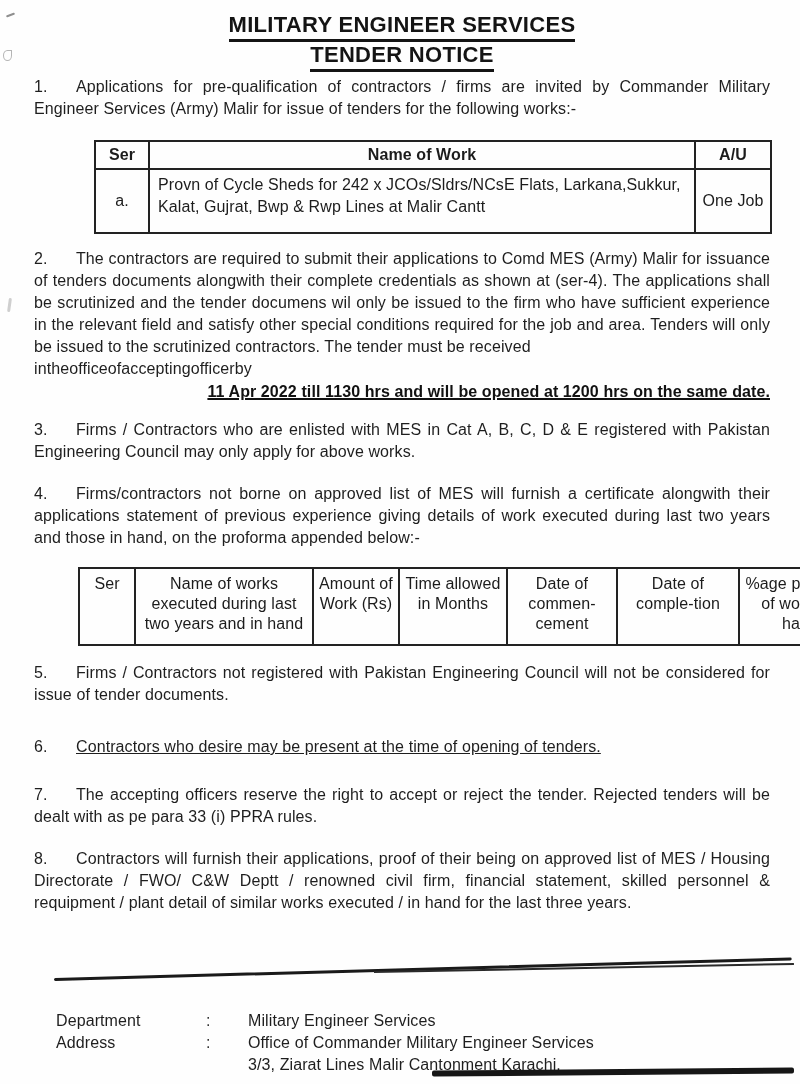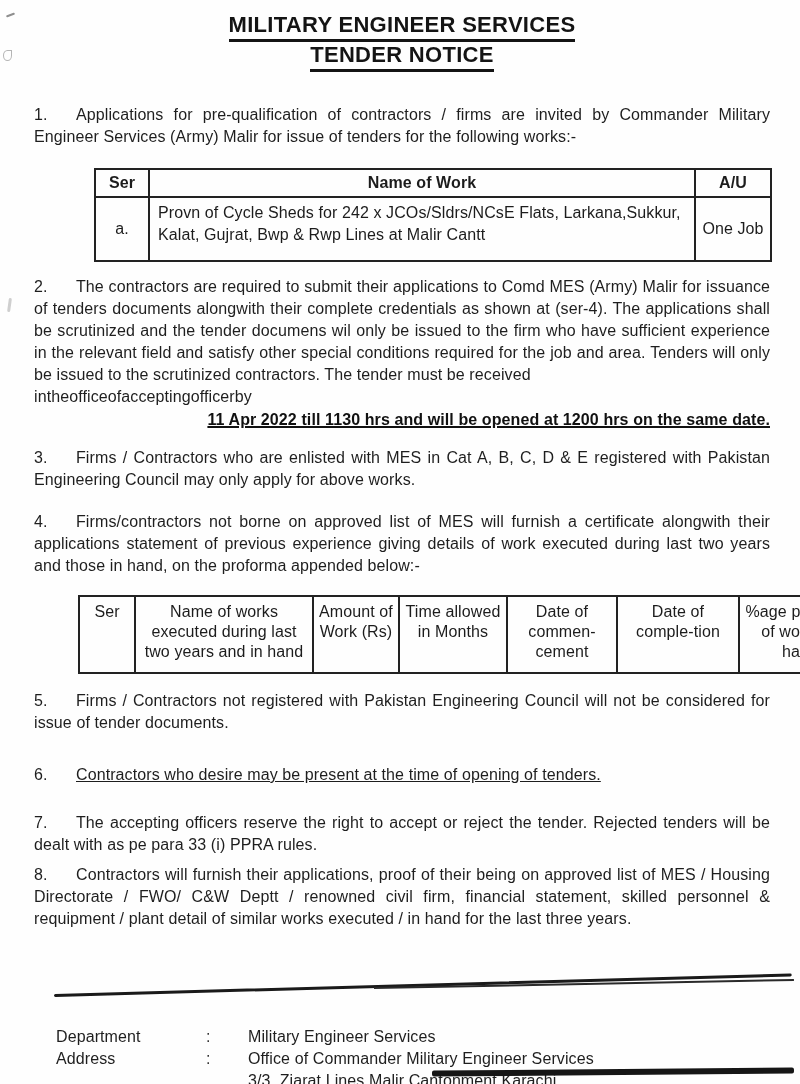--- a/index.html
+++ b/index.html
@@ -82,21 +82,21 @@
 
   <div class="artifact a1"></div>
   <div class="artifact a2"></div>
   <div class="artifact a3"></div>
 
   <div class="title-block">
     <span class="title-line">MILITARY ENGINEER SERVICES</span><br>
     <span class="title-line">TENDER NOTICE</span>
   </div>
 
-  <div class="para" style="margin-top:32px;">
+  <div class="para" style="margin-top:4px;">
     <span class="num">1.</span><span>Applications for pre-qualification of contractors / firms are invited by Commander Military Engineer Services (Army) Malir for issue of tenders for the following works:-</span>
   </div>
 
   <table class="t1">
     <tbody>
         <tr>
       <th class="c-ser">Ser</th>
       <th>Name of Work</th>
       <th class="c-au">A/U</th>
     </tr>
@@ -149,21 +149,21 @@
   </div>
 
   <div class="para" style="margin-top:30px;text-decoration:underline;">
     <span class="num">6.</span><span>Contractors who desire may be present at the time of opening of tenders.</span>
   </div>
 
   <div class="para" style="margin-top:26px;">
     <span class="num">7.</span><span>The accepting officers reserve the right to accept or reject the tender. Rejected tenders will be dealt with as pe para 33 (i) PPRA rules.</span>
   </div>
 
-  <div class="para" style="margin-top:8px;">
+  <div class="para" style="margin-top:20px;">
     <span class="num">8.</span><span>Contractors will furnish their applications, proof of their being on approved list of MES / Housing Directorate / FWO/ C&amp;W Deptt / renowned civil firm, financial statement, skilled personnel &amp; requipment / plant detail of similar works executed / in hand for the last three years.</span>
   </div>
 
   <div class="sep-wrap">
     <div class="sep-line"></div>
     <div class="sep-line2"></div>
   </div>
 
   <div class="footer">
     <div class="f-row">

